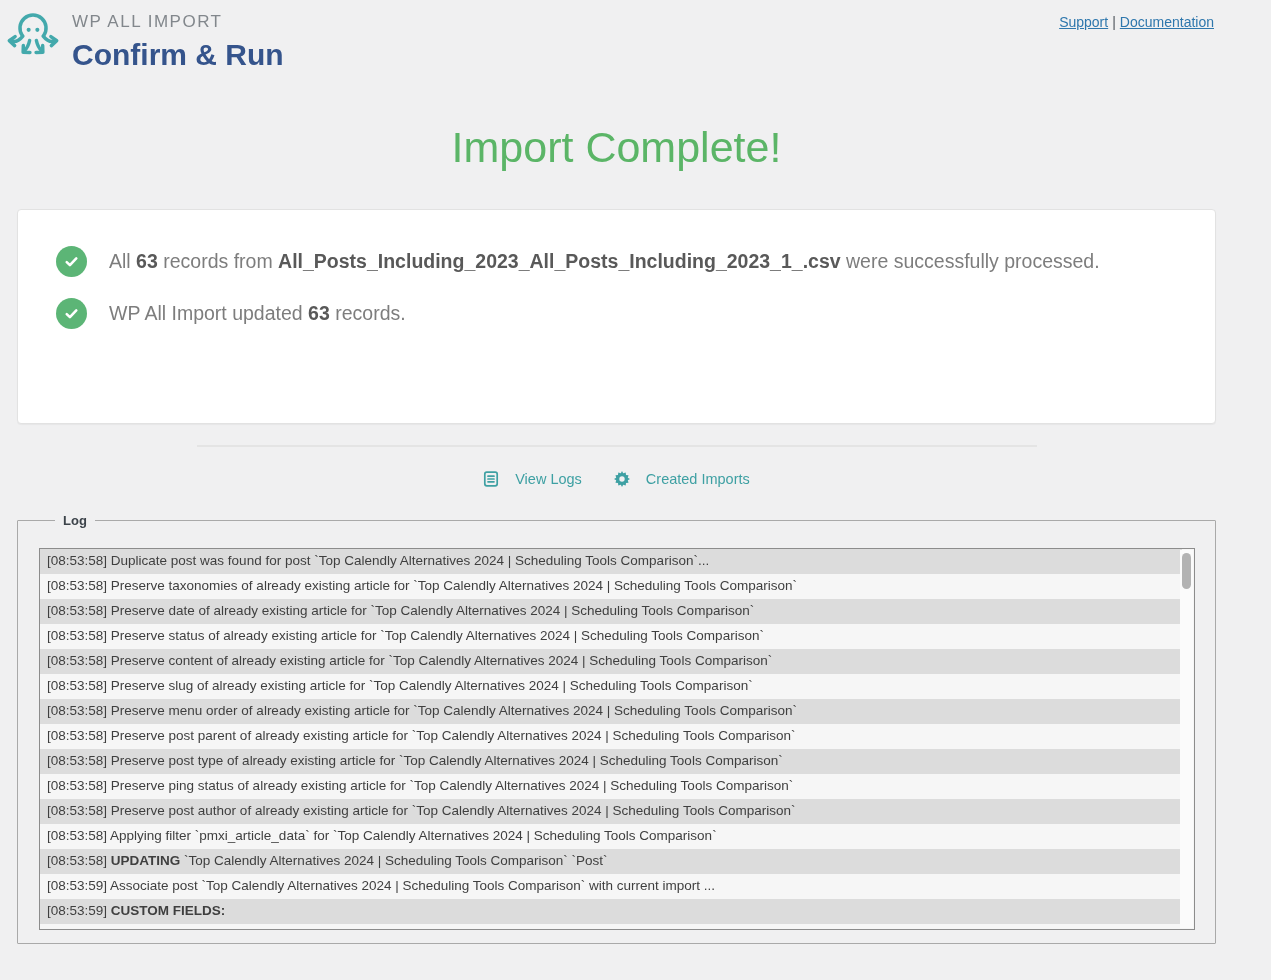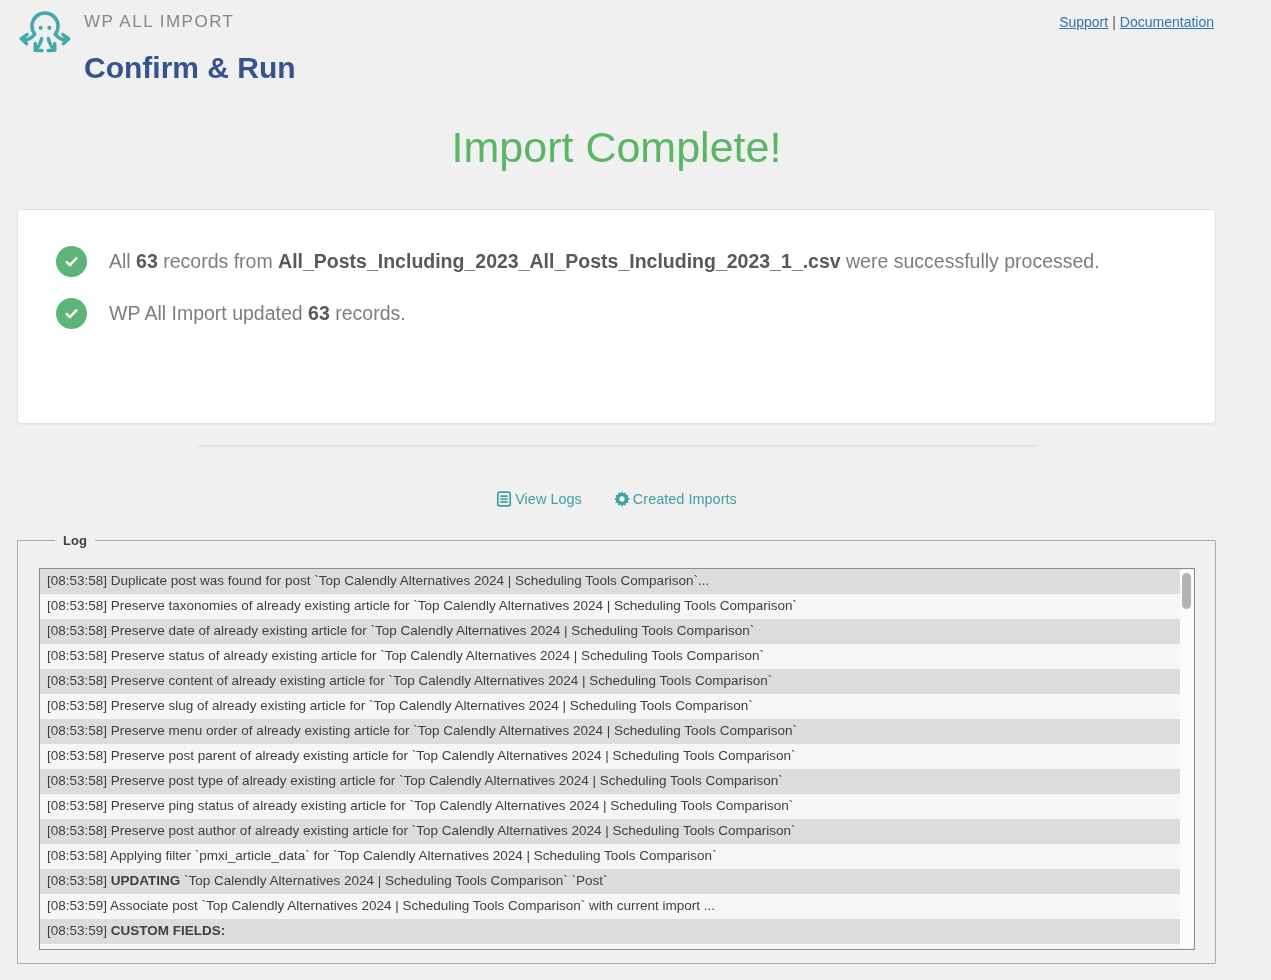--- a/index.html
+++ b/index.html
@@ -5,25 +5,25 @@
   html,body{margin:0;padding:0;}
   body{
     width:1271px;height:980px;
     background:#f0f0f1;
     font-family:"Liberation Sans", sans-serif;
     color:#3c434a;
     overflow:hidden;
   }
   
   .header{position:relative;height:78px;}
-  .brand{position:absolute;left:16px;top:8px;display:flex;align-items:flex-start;}
+  .brand{position:absolute;left:4px;top:8px;display:flex;align-items:center;}
   .octopus{width:58px;height:60px;margin-right:10px;}
   .brand-text{padding-top:4px;}
   .brand-top{font-size:17px;letter-spacing:1.5px;color:#82878c;font-weight:400;}
-  .brand-title{font-size:30px;font-weight:700;color:#35548c;margin-top:19px;}
+  .brand-title{font-size:30px;font-weight:700;color:#35548c;margin-top:6px;}
   .header-links{position:absolute;right:57px;top:14px;font-size:14px;}
   .header-links a{color:#2e77ad;text-decoration:underline;cursor:pointer;margin-top:12px;}
   .header-links .sep{color:#50575e;margin:0 4px;text-decoration:none;}
   
   .container{width:1199px;margin-left:17px;}
   h1.complete{
     text-align:center;font-size:43px;font-weight:400;color:#5bb567;
     margin:45px 0 37px 0;
   }
   .result-card{
@@ -35,22 +35,22 @@
   .check-circle{
     width:31px;height:31px;border-radius:50%;background:#5cb576;flex:0 0 31px;
     display:flex;align-items:center;justify-content:center;margin-right:22px;
   }
   .check-circle svg{width:17px;height:17px;}
   .result-text{font-size:19.5px;color:#7d7d7d;line-height:31px;}
   .result-text b{color:#595959;font-weight:700;}
   .divider{width:840px;margin:21px auto 0;border-top:2px solid #e4e4e4;height:0;}
   .actions{display:flex;justify-content:center;gap:32px;margin-top:24px;}
   .action-link{
-    display:flex;gap:3px;color:#3ea0a3;font-size:14.5px;
-    text-decoration:none;cursor:pointer;margin-top:20px;
+    display:flex;gap:16px;color:#3ea0a3;font-size:14.5px;
+    text-decoration:none;cursor:pointer;
   }
   .action-link svg{width:16px;height:16px;display:block;}
   
   fieldset.log-box{
     margin:26px 0 0 0;width:1199px;box-sizing:border-box;height:431px;
     border:1px solid #a9a9a9;border-radius:1px;padding:20px 0 0 21px;
   }
   fieldset.log-box legend{
     margin-left:16px;padding:0 8px;font-size:13px;font-weight:700;color:#3c434a;
   }

